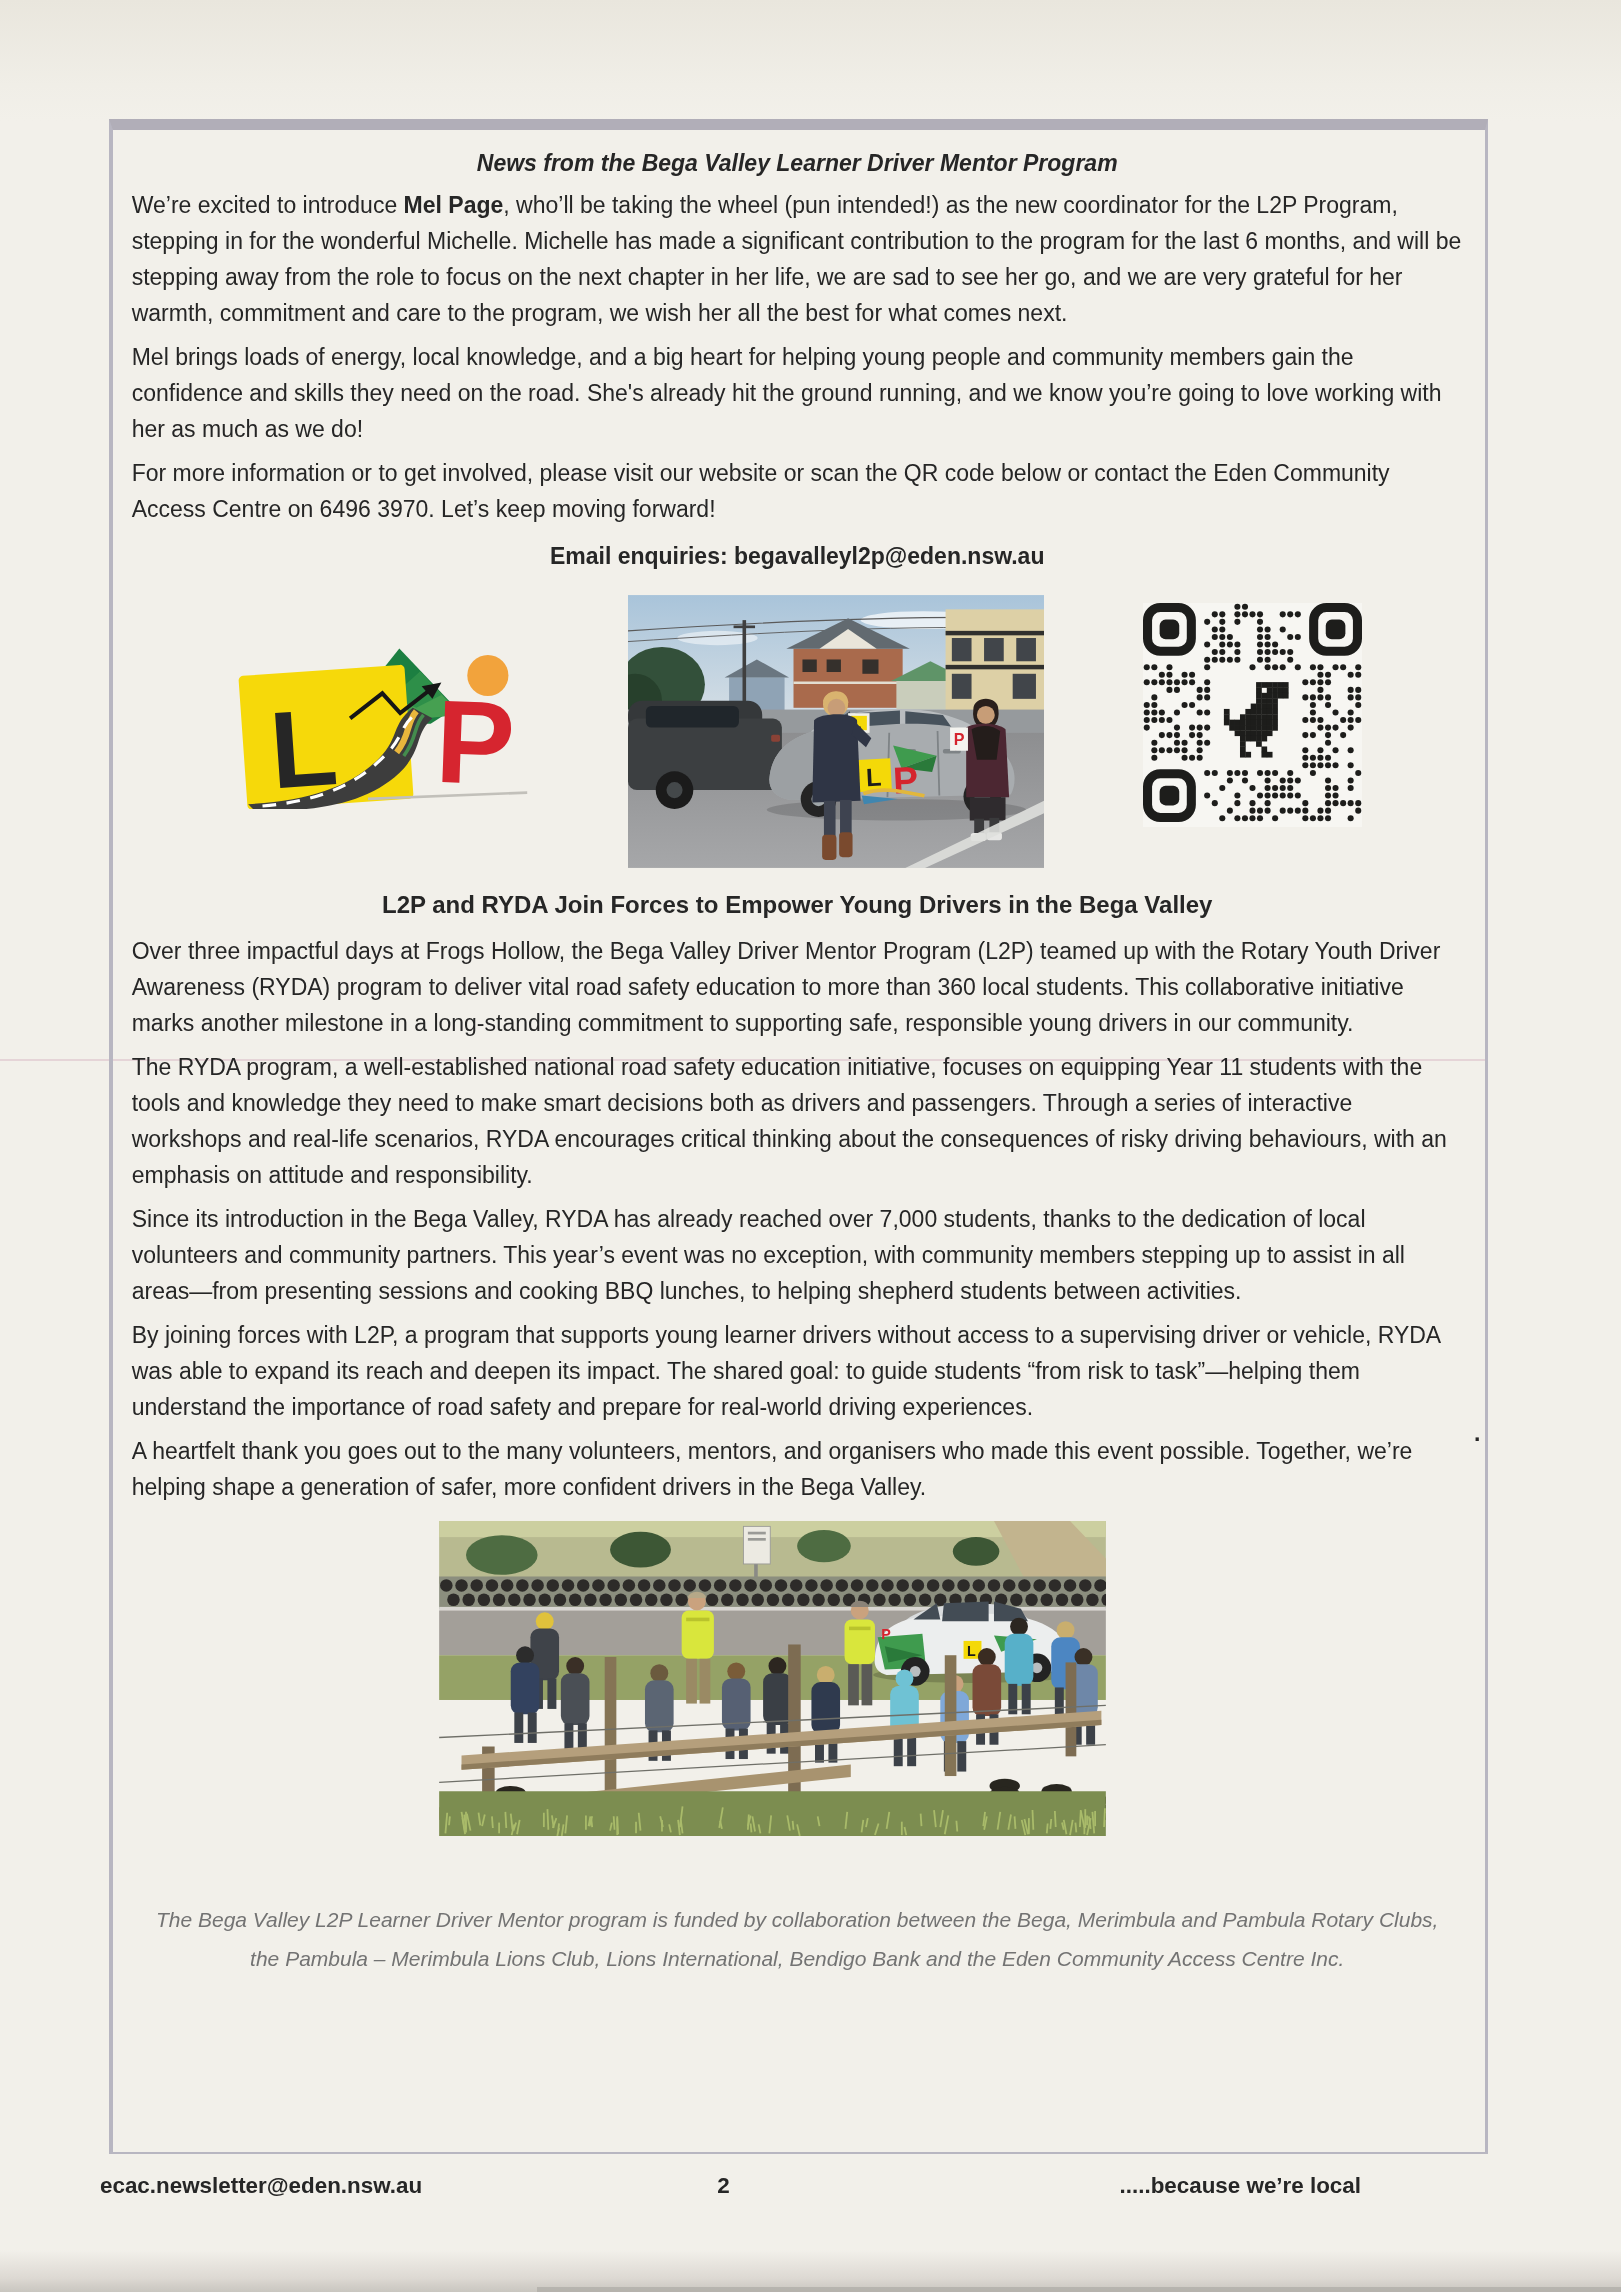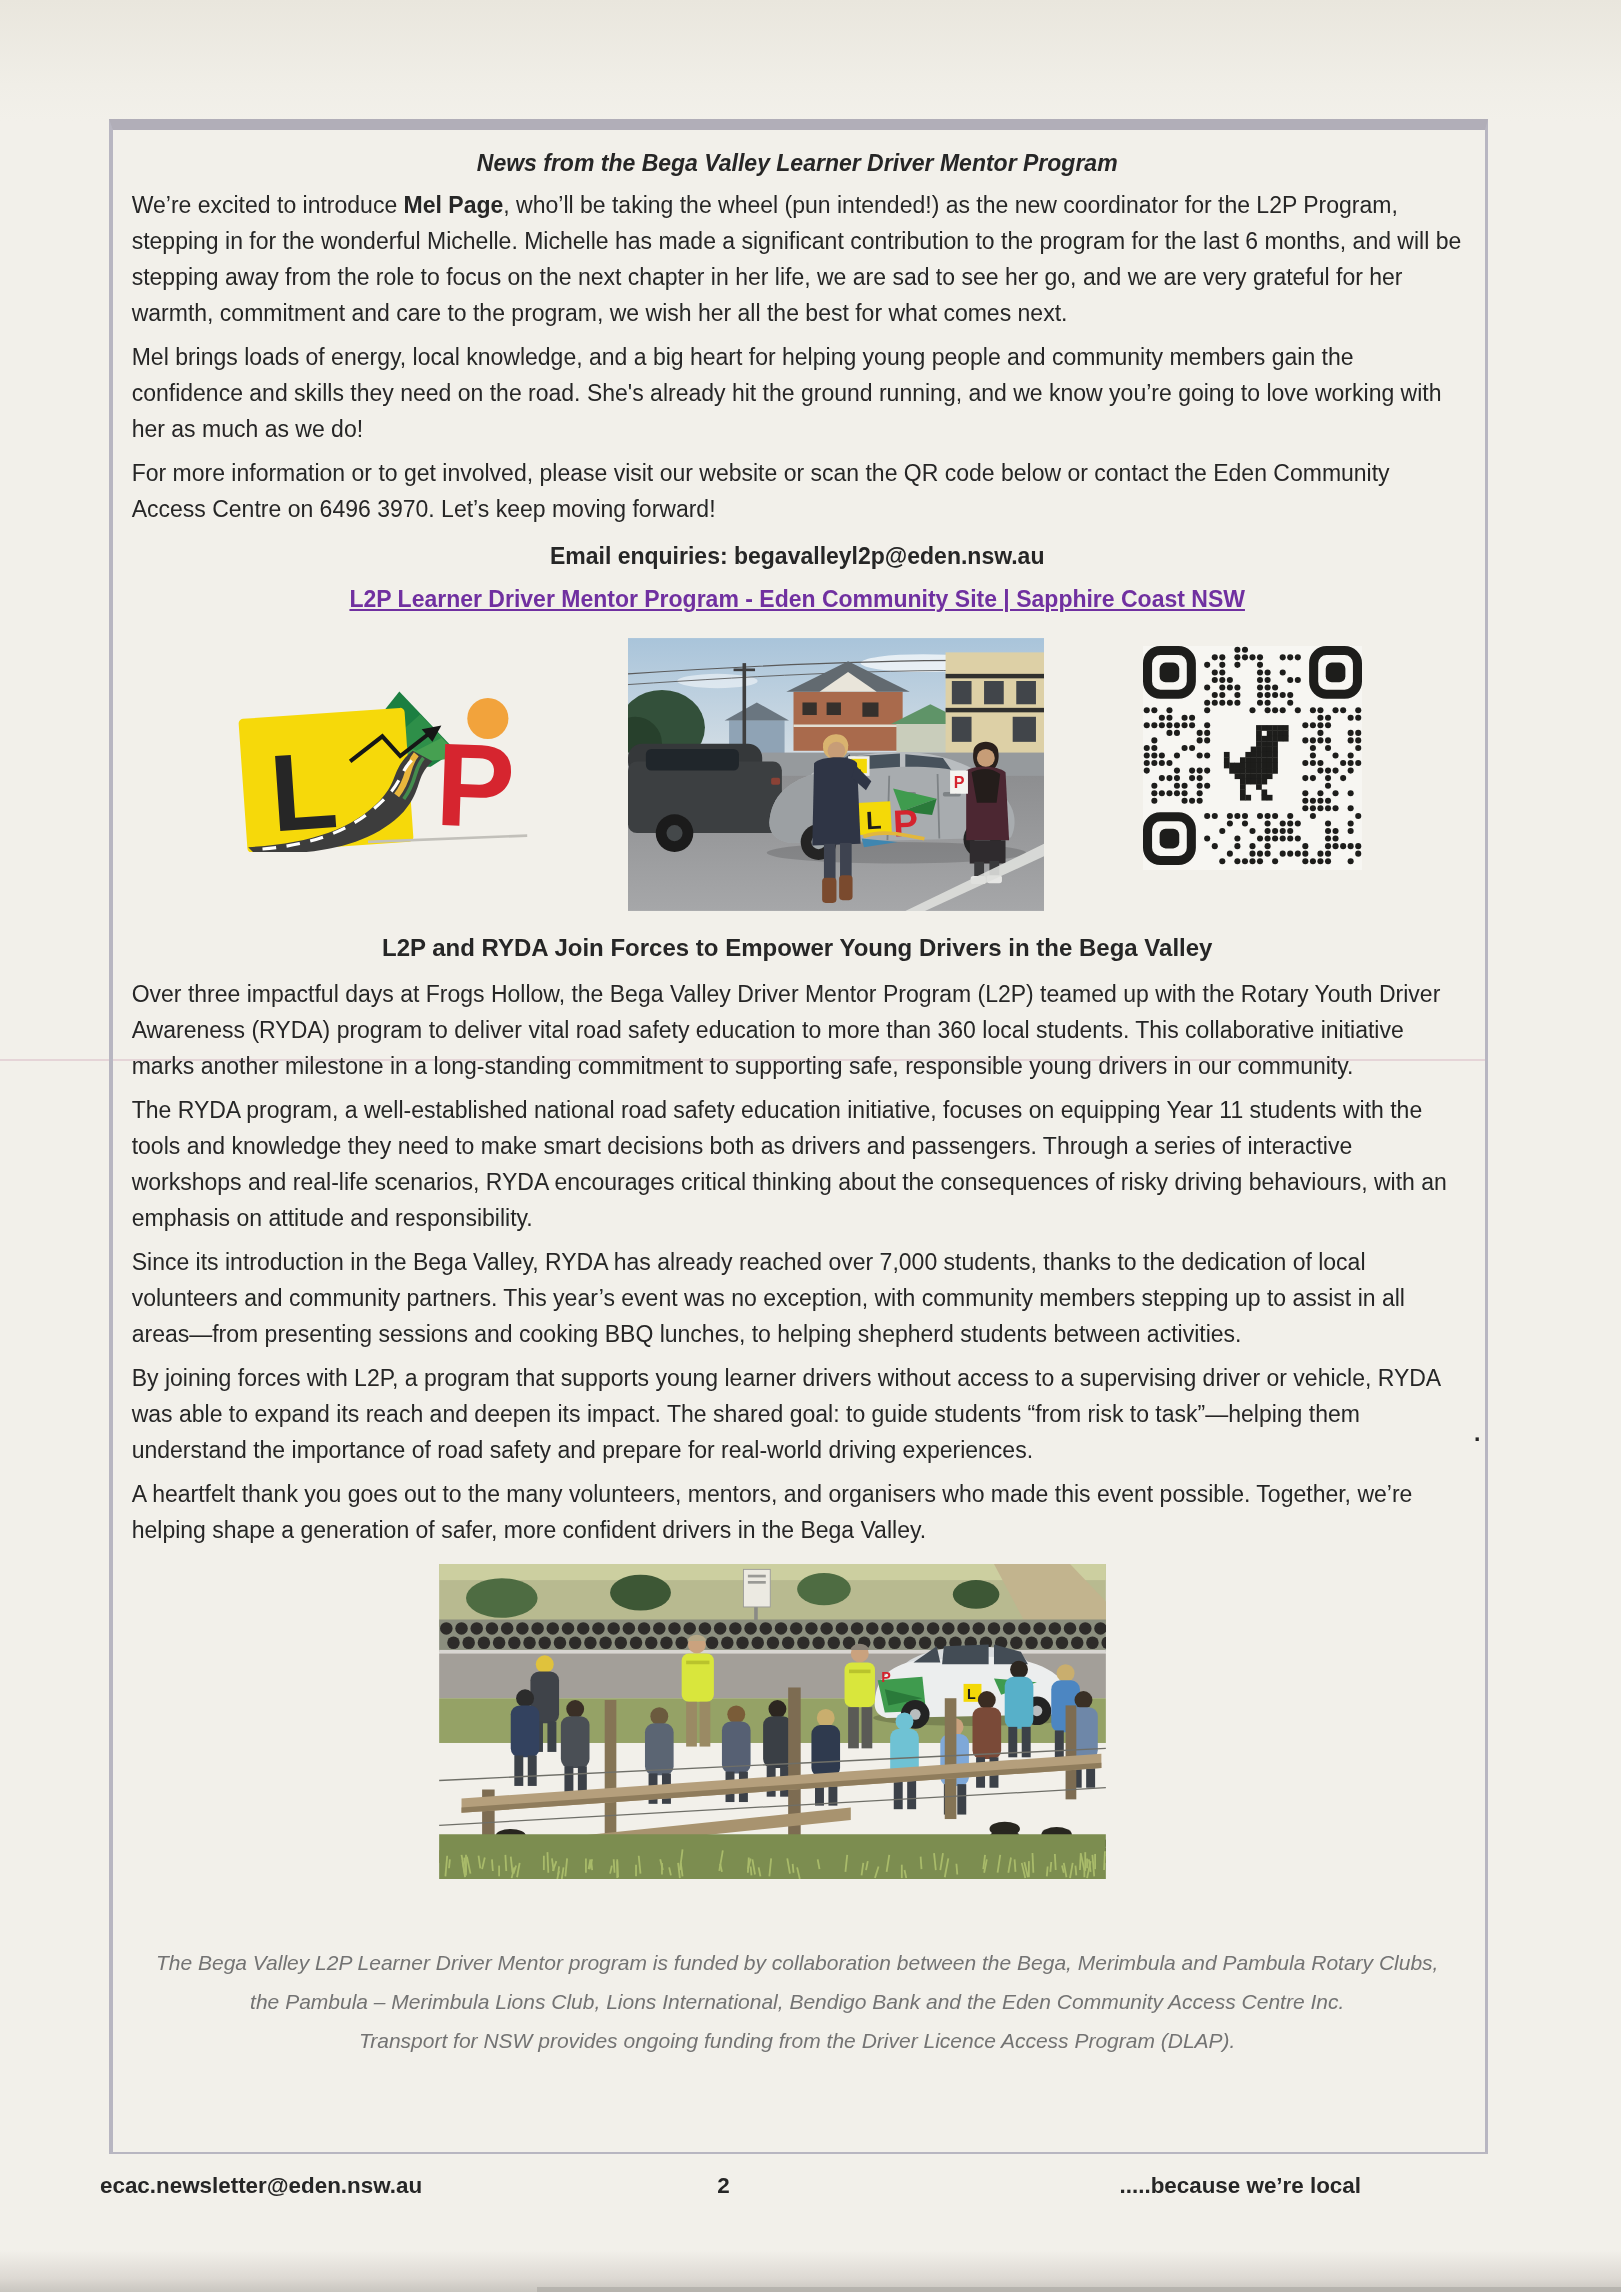--- a/index.html
+++ b/index.html
@@ -45,21 +45,20 @@
 
     <div class="title">News from the Bega Valley Learner Driver Mentor Program</div>
 
     <p class="body-p"><span>We’re excited to introduce </span><strong>Mel Page</strong><span>, who’ll be taking the wheel (pun intended!) as the new coordinator for the L2P Program, stepping in for the wonderful Michelle. Michelle has made a significant contribution to the program for the last 6 months, and will be stepping away from the role to focus on the next chapter in her life, we are sad to see her go, and we are very grateful for her warmth, commitment and care to the program, we wish her all the best for what comes next.</span></p>
 
     <p class="body-p"> Mel brings loads of energy, local knowledge, and a big heart for helping young people and community members gain the confidence and skills they need on the road. She's already hit the ground running, and we know you’re going to love working with her as much as we do!</p>
 
     <p class="body-p">For more information or to get involved, please visit our website or scan the QR code below or  contact the Eden Community Access Centre on 6496 3970. Let’s keep moving forward!</p>
 
     <div class="center-bold">Email enquiries:  begavalleyl2p@eden.nsw.au</div>
-    <div class="center-bold"><a class="site-link" href="#">L2P Learner Driver Mentor Program - Eden Community Site | Sapphire Coast NSW</a></div>
 
     <div class="media-row">
 
       <div class="logo-wrap">
         <svg viewBox="0 0 350 195" width="313" height="175">
           <polygon points="138,100 205,16 268,82 240,100" fill="#1c7f41"></polygon>
           <polygon points="172,100 228,42 274,90" fill="#46a051"></polygon>
           <polygon points="196,70 228,42 252,68 224,82" fill="#2e8f49"></polygon>
           <circle cx="304" cy="46" r="23" fill="#f2a33c"></circle>
           <g transform="rotate(-4 125 115)">
@@ -871,21 +870,20 @@
             <line x1="565" y1="350" x2="569" y2="329"></line>
             <line x1="609" y1="345" x2="612" y2="330"></line>
             <line x1="477" y1="342" x2="479" y2="332"></line>
           </g>
       </svg>
     </div>
 
     <div class="funding">
       <div>The Bega Valley L2P Learner Driver Mentor program is funded by collaboration between the Bega, Merimbula and Pambula Rotary Clubs,</div>
       <div>the Pambula – Merimbula Lions Club, Lions International, Bendigo Bank and the Eden Community Access Centre Inc.</div>
-      <div>Transport for NSW provides ongoing funding from the Driver Licence Access Program (DLAP).</div>
     </div>
   </div>
 
   <div class="page-footer">
     <span class="fl">ecac.newsletter@eden.nsw.au</span>
     <span class="fc">2</span>
     <span class="fr">.....because we’re local</span>
   </div>
 
   <div class="scan-bottom"></div>

